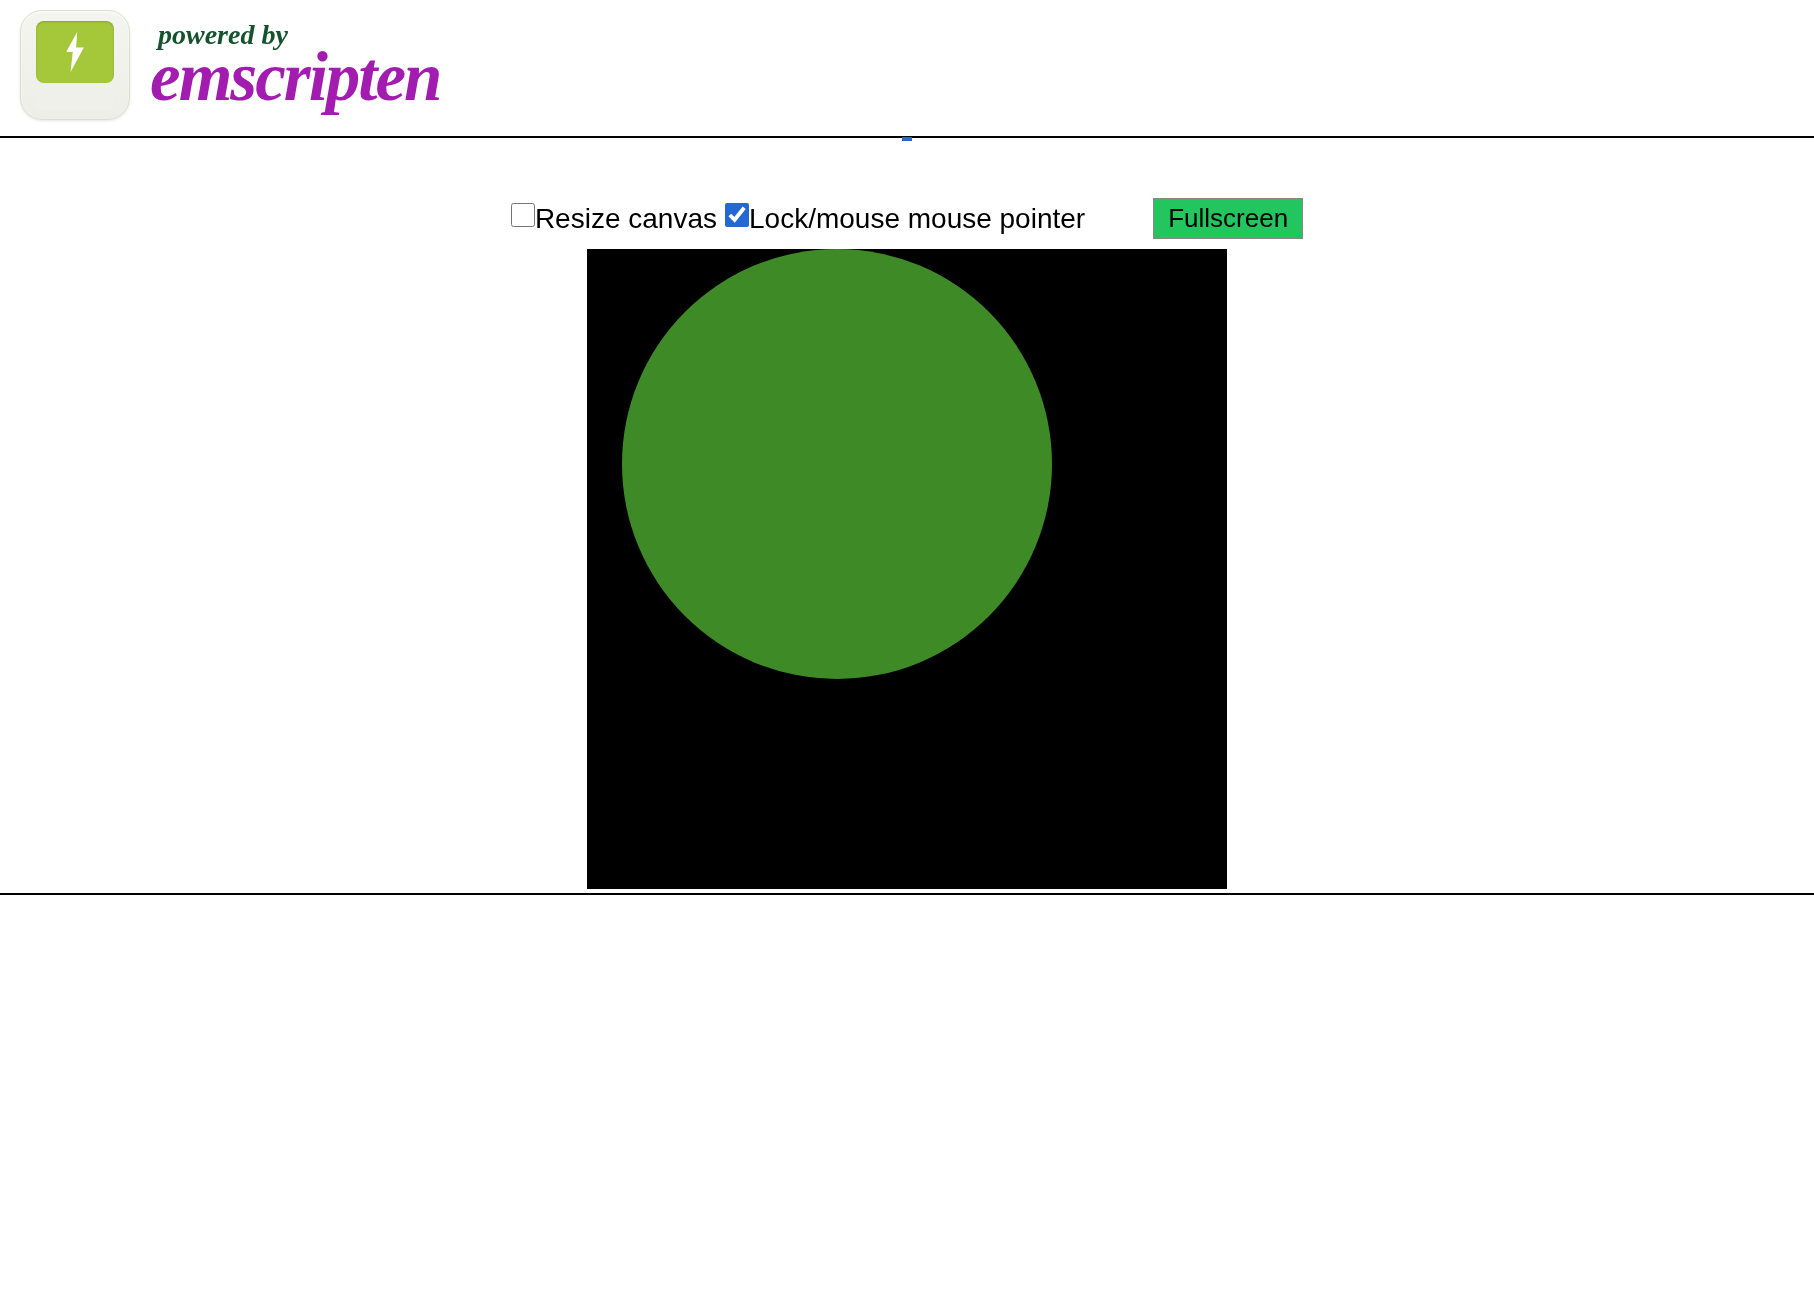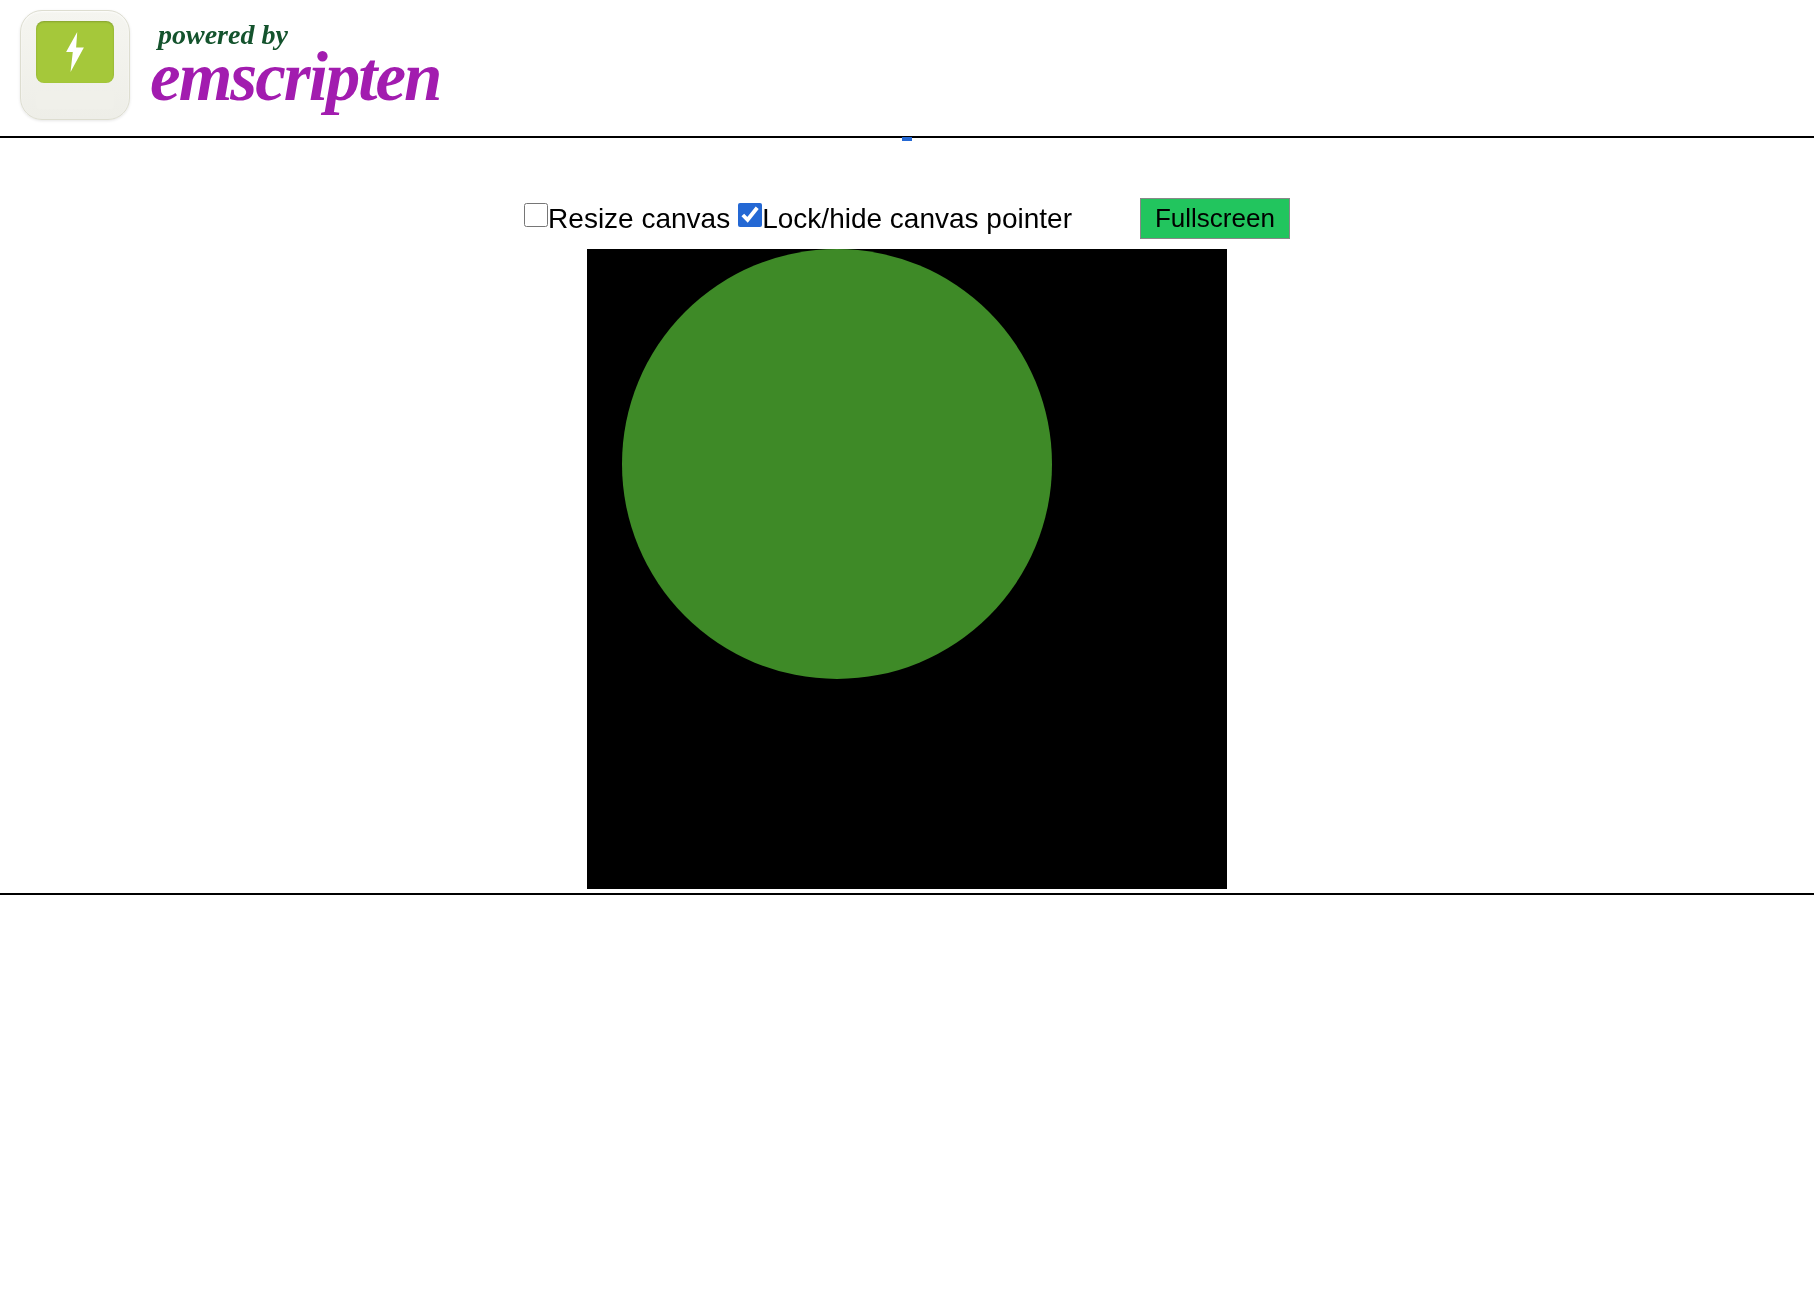--- a/index.html
+++ b/index.html
@@ -185,21 +185,21 @@
 <hr class="divider">
 
 <div class="controls-row">
   <div class="controls-left">
     <label>
       <input type="checkbox" id="resize-cb" style="">
       <span>Resize canvas</span>
     </label>
     <label>
       <input type="checkbox" id="lock-cb" checked="" style="">
-      <span>Lock/hide canvas pointer</span>
+      <span>Lock/mouse mouse pointer</span>
     </label>
   </div>
   <div class="controls-spacer"></div>
   <button class="fullscreen-btn">Fullscreen</button>
 </div>
 
 <div class="canvas-wrap">
   <div id="canvas" style="width: 640px; height: 640px; background: rgb(0, 0, 0);">
     <div class="green-circle" style="width: 430px; height: 430px; left: 35px; top: 0px; background: rgb(62, 138, 39);"></div>
   </div>

